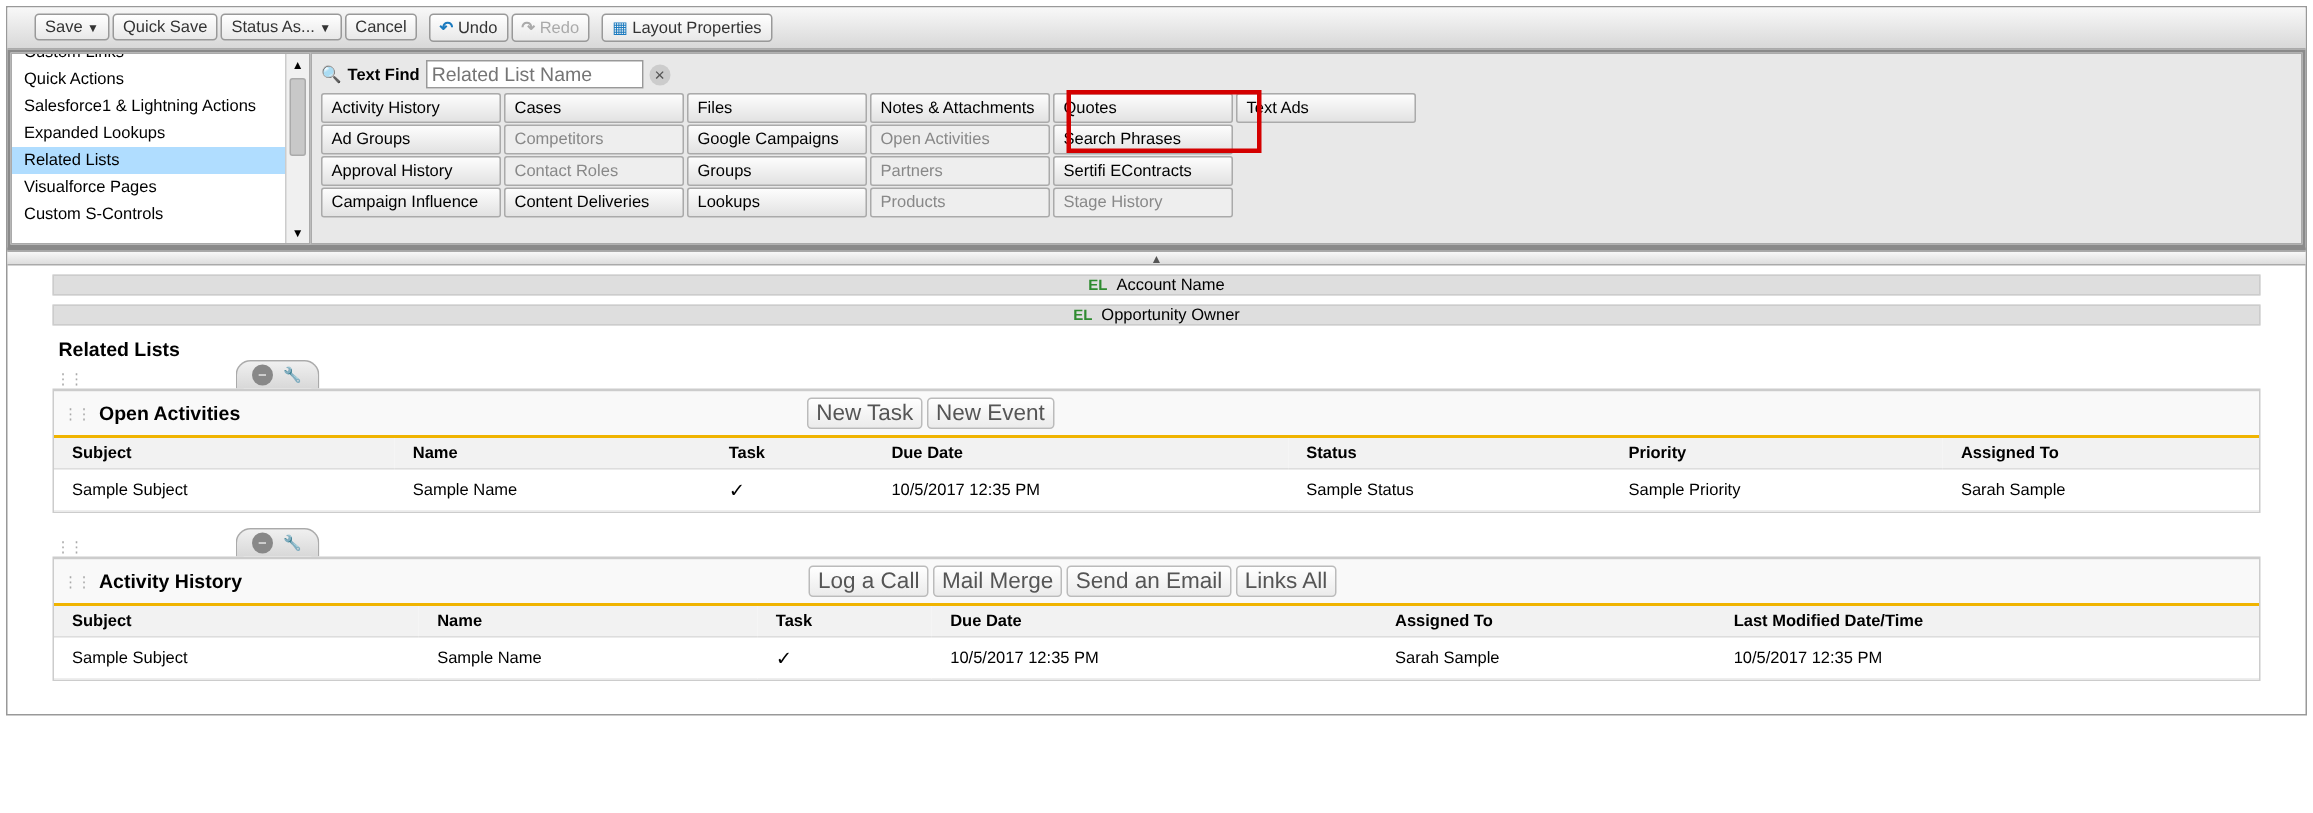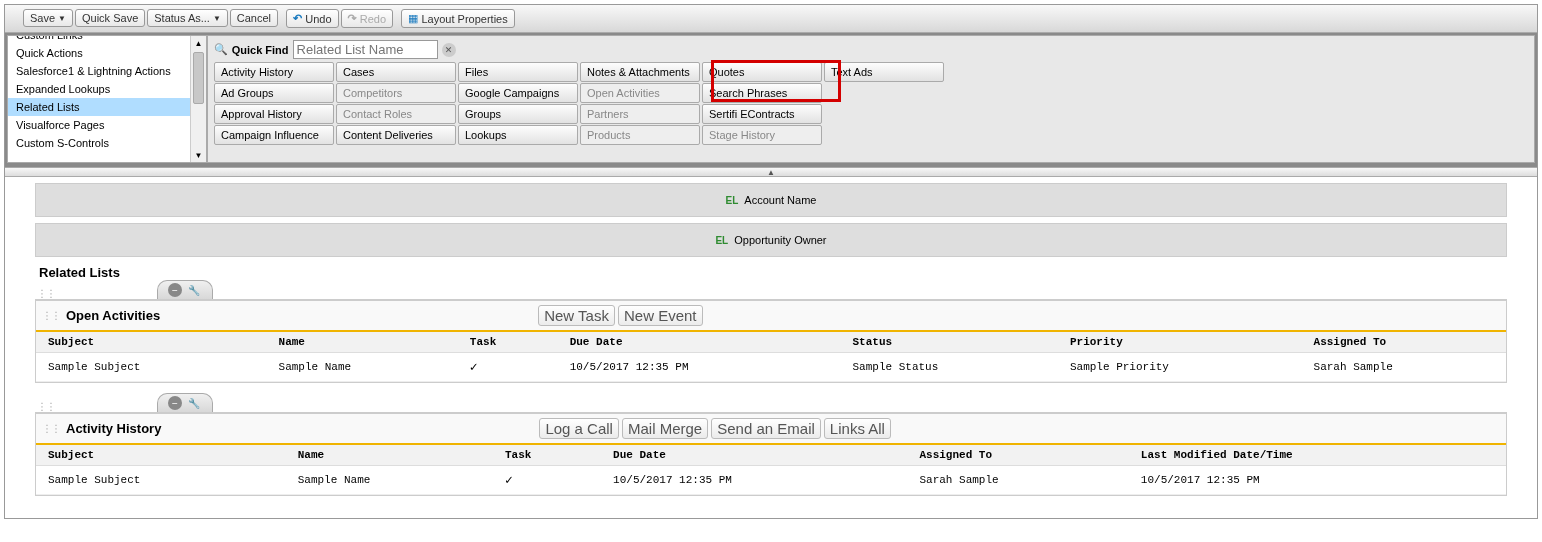--- a/index.html
+++ b/index.html
@@ -28,35 +28,35 @@
   .qf-label { font-weight: bold; }
   .qf-input { width: 145px; font-size: 13px; padding: 1px 3px; border: 1px solid #999; }
   .qf-clear { width: 14px; height: 14px; border-radius: 50%; background: #ccc; display: inline-flex; align-items: center; justify-content: center; font-size: 9px; cursor: pointer; color: #555; }
   .palette-grid { display: flex; gap: 2px; }
   .palette-col { display: flex; flex-direction: column; gap: 1px; }
   .pal-item { width: 120px; background: linear-gradient(#fdfdfd,#e2e2e2); border: 1px solid #aaa; padding: 3px 6px; font-size: 11px; cursor: pointer; border-radius: 2px; white-space: nowrap; overflow: hidden; }
   .pal-item.greyed { color: #888; background: #eee; cursor: default; }
   .highlight-box { position: absolute; border: 3px solid #d40000; pointer-events: none; }
   .collapse-bar { background: linear-gradient(#f8f8f8,#ddd); height: 10px; border-top: 1px solid #aaa; border-bottom: 1px solid #aaa; text-align: center; font-size: 8px; color: #555; cursor: pointer; }
   .canvas { padding: 6px 30px 10px; }
-  .el-row { background: #dedede; border: 1px solid #ccc; padding: 10px; margin-bottom: 6px; display: flex; justify-content: center; align-items: center; gap: 6px; }
+  .el-row { background: #dedede; border: 1px solid #ccc; padding: 0; margin-bottom: 6px; display: flex; justify-content: center; align-items: center; gap: 6px; }
   .el-tag { color: #2e8b30; font-weight: bold; font-size: 10px; }
   .section-title { font-size: 13px; font-weight: bold; margin: 8px 0 2px 4px; }
   .rl-header { border-bottom: 1px solid #ccc; height: 18px; display: flex; align-items: flex-end; }
   .rl-tools { background: linear-gradient(#f0f0f0,#d8d8d8); border: 1px solid #aaa; border-bottom: none; border-radius: 10px 10px 0 0; padding: 2px 10px; display: inline-flex; gap: 6px; margin-left: 100px; }
   .tool-icon { width: 14px; height: 14px; border-radius: 50%; display: inline-flex; align-items: center; justify-content: center; font-size: 10px; cursor: pointer; }
   .tool-minus { background: #888; color: #fff; }
   .tool-wrench { color: #666; }
   .rl-block { border: 1px solid #ccc; margin-bottom: 12px; }
   .rl-head { display: flex; align-items: center; background: #f9f9f9; border-bottom: 2px solid #f0b400; padding: 4px; gap: 4px; }
   .drag-dots { color: #aaa; font-size: 10px; padding: 0 2px; cursor: move; letter-spacing: -1px; }
   .rl-title { font-size: 13px; font-weight: bold; flex-shrink: 0; }
   .rl-spacer { flex: 1; }
   .rl-small-btn { background: linear-gradient(#fff,#ebebeb); border: 1px solid #bbb; border-radius: 3px; padding: 1px 5px; font-size: 15px; cursor: pointer; color: #555; }
-  .rl-table { width: 100%; border-collapse: collapse; font-family: Liberation Mono, monospace; }
+  .rl-table { width: 100%; border-collapse: collapse; }
   .rl-table th { background: #f2f2f2; text-align: left; font-size: 11px; font-weight: bold; padding: 4px 12px; border-bottom: 1px solid #ddd; }
   .rl-table td { padding: 6px 12px; font-size: 11px; border-bottom: 1px solid #eee; }
   .check { font-size: 13px; }
 </style>
 </head>
 <body>
 
 <div class="outer-frame">
 
   <div class="toolbar">
@@ -99,21 +99,21 @@
         </div>
       <div class="scroll-track">
         <div class="scroll-arrow">▲</div>
         <div class="scroll-thumb" style="height:52px;margin-top:2px"></div>
         <div class="scroll-arrow" style="position:absolute;bottom:0;width:100%">▼</div>
       </div>
     </div>
     <div class="palette">
       <div class="qf-row">
         <span class="qf-icon">🔍</span>
-        <span class="qf-label">Quick Find</span>
+        <span class="qf-label">Text Find</span>
         <input class="qf-input" placeholder="Related List Name" style="">
         <span class="qf-clear">✕</span>
       </div>
       <div class="palette-grid" id="palette-grid">
           <div class="palette-col">
             <div class="pal-item">Activity History</div>
             <div class="pal-item">Ad Groups</div>
             <div class="pal-item">Approval History</div>
             <div class="pal-item">Campaign Influence</div>
           </div>

